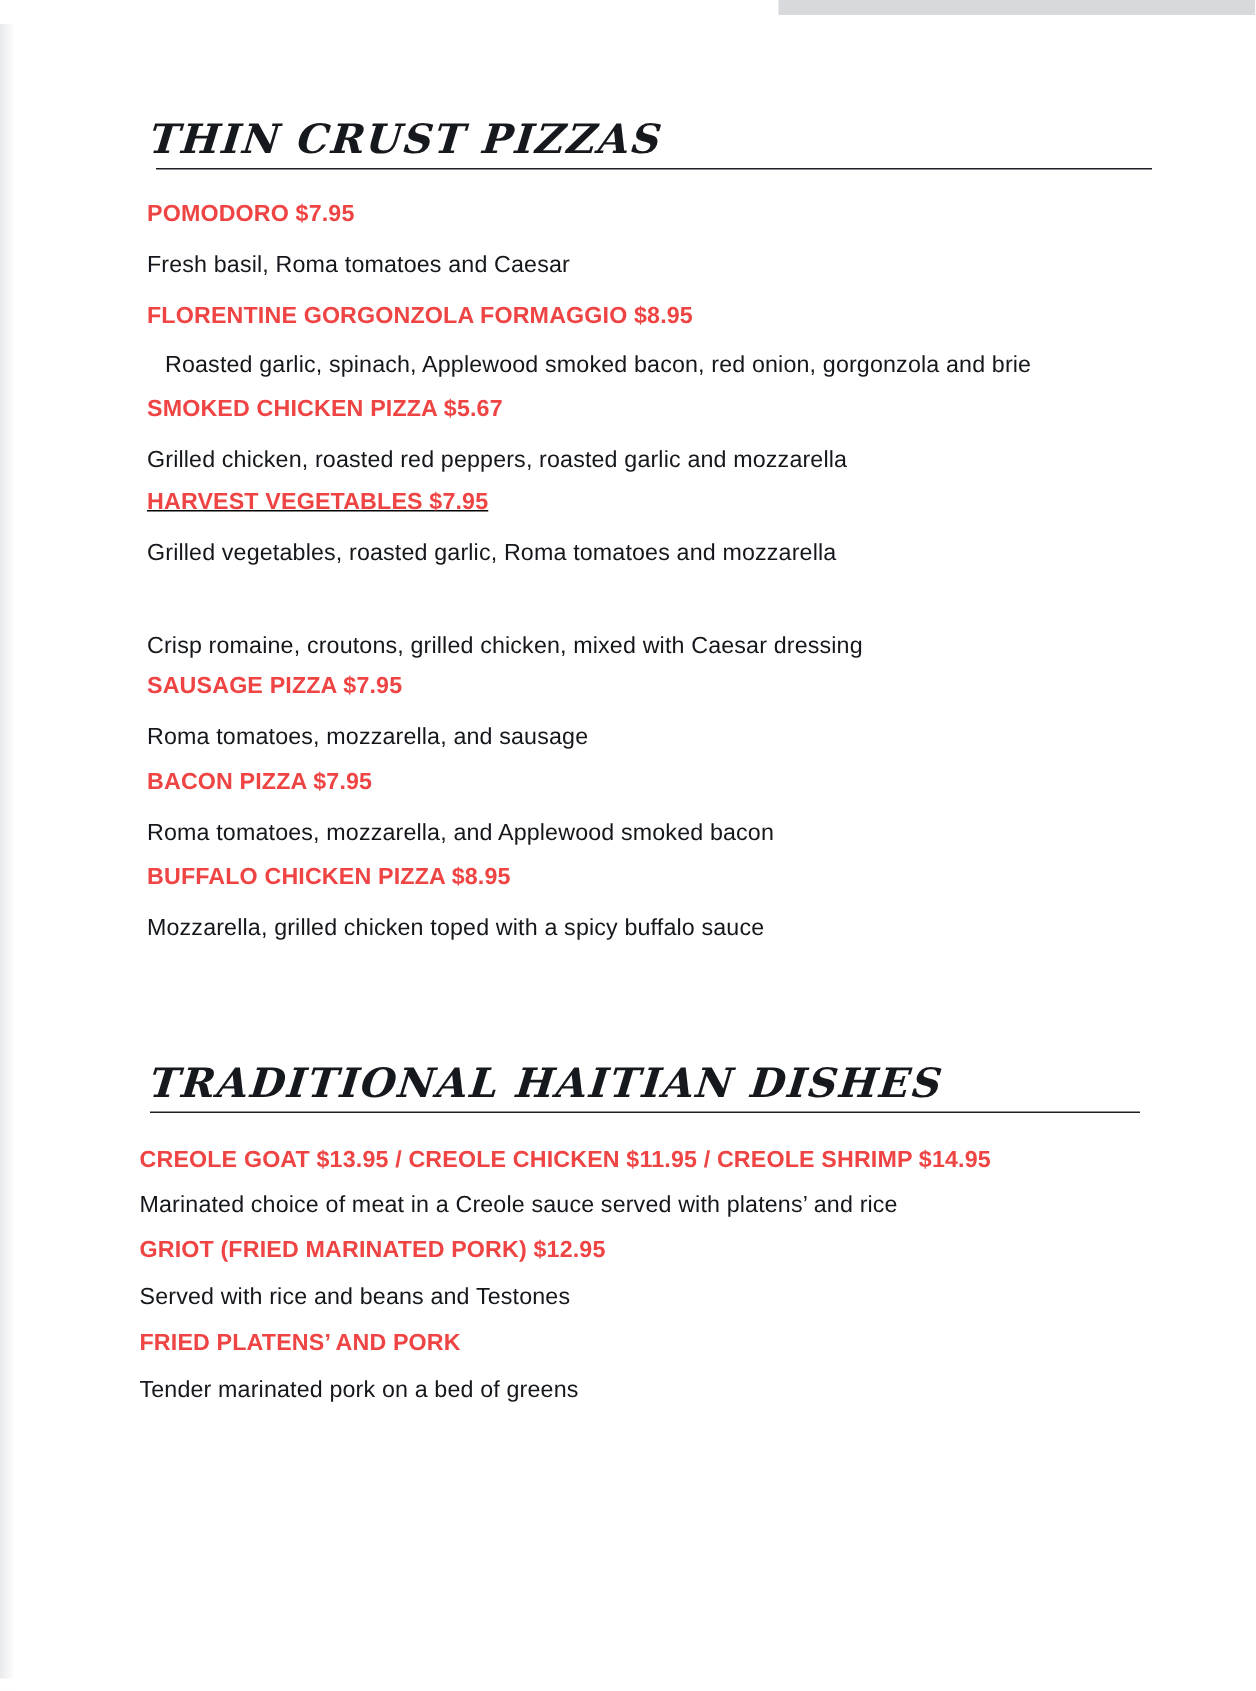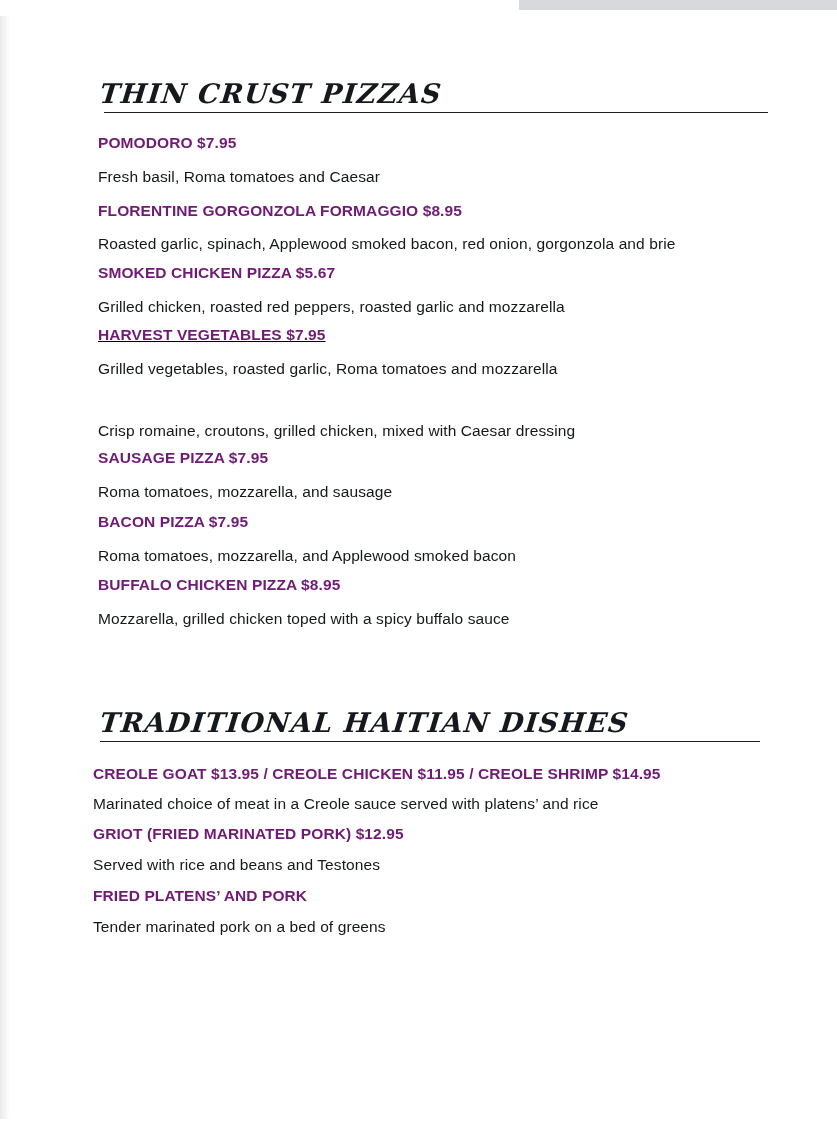--- a/index.html
+++ b/index.html
@@ -72,21 +72,21 @@
   }
   .item {
     position: absolute;
     left: 98px;
     white-space: nowrap;
   }
   .item-name {
     font-family: "Liberation Sans", sans-serif;
     font-weight: bold;
     font-size: 15.5px;
-    color: #701a75;
+    color: #ef4444;
     letter-spacing: 0.1px;
   }
   .item-desc {
     font-family: "Liberation Sans", sans-serif;
     font-weight: 400;
     font-size: 15.5px;
     color: #14171b;
     letter-spacing: 0.1px;
   }
 </style>
@@ -113,21 +113,21 @@
     <div class="item" style="top:134px;">
       <span class="item-name">POMODORO $7.95</span>
     </div>
     <div class="item" style="top:168px;">
       <span class="item-desc">Fresh basil, Roma tomatoes and Caesar</span>
     </div>
 
     <div class="item" style="top:202px;">
       <span class="item-name">FLORENTINE GORGONZOLA FORMAGGIO $8.95</span>
     </div>
-    <div class="item" style="top:235px;">
+    <div class="item" style="top:235px;margin-left:12px;">
       <span class="item-desc">Roasted garlic, spinach, Applewood smoked bacon, red onion, gorgonzola and brie</span>
     </div>
 
     <div class="item" style="top:264px;">
       <span class="item-name">SMOKED CHICKEN PIZZA $5.67</span>
     </div>
     <div class="item" style="top:298px;">
       <span class="item-desc">Grilled chicken, roasted red peppers, roasted garlic and mozzarella</span>
     </div>
 

